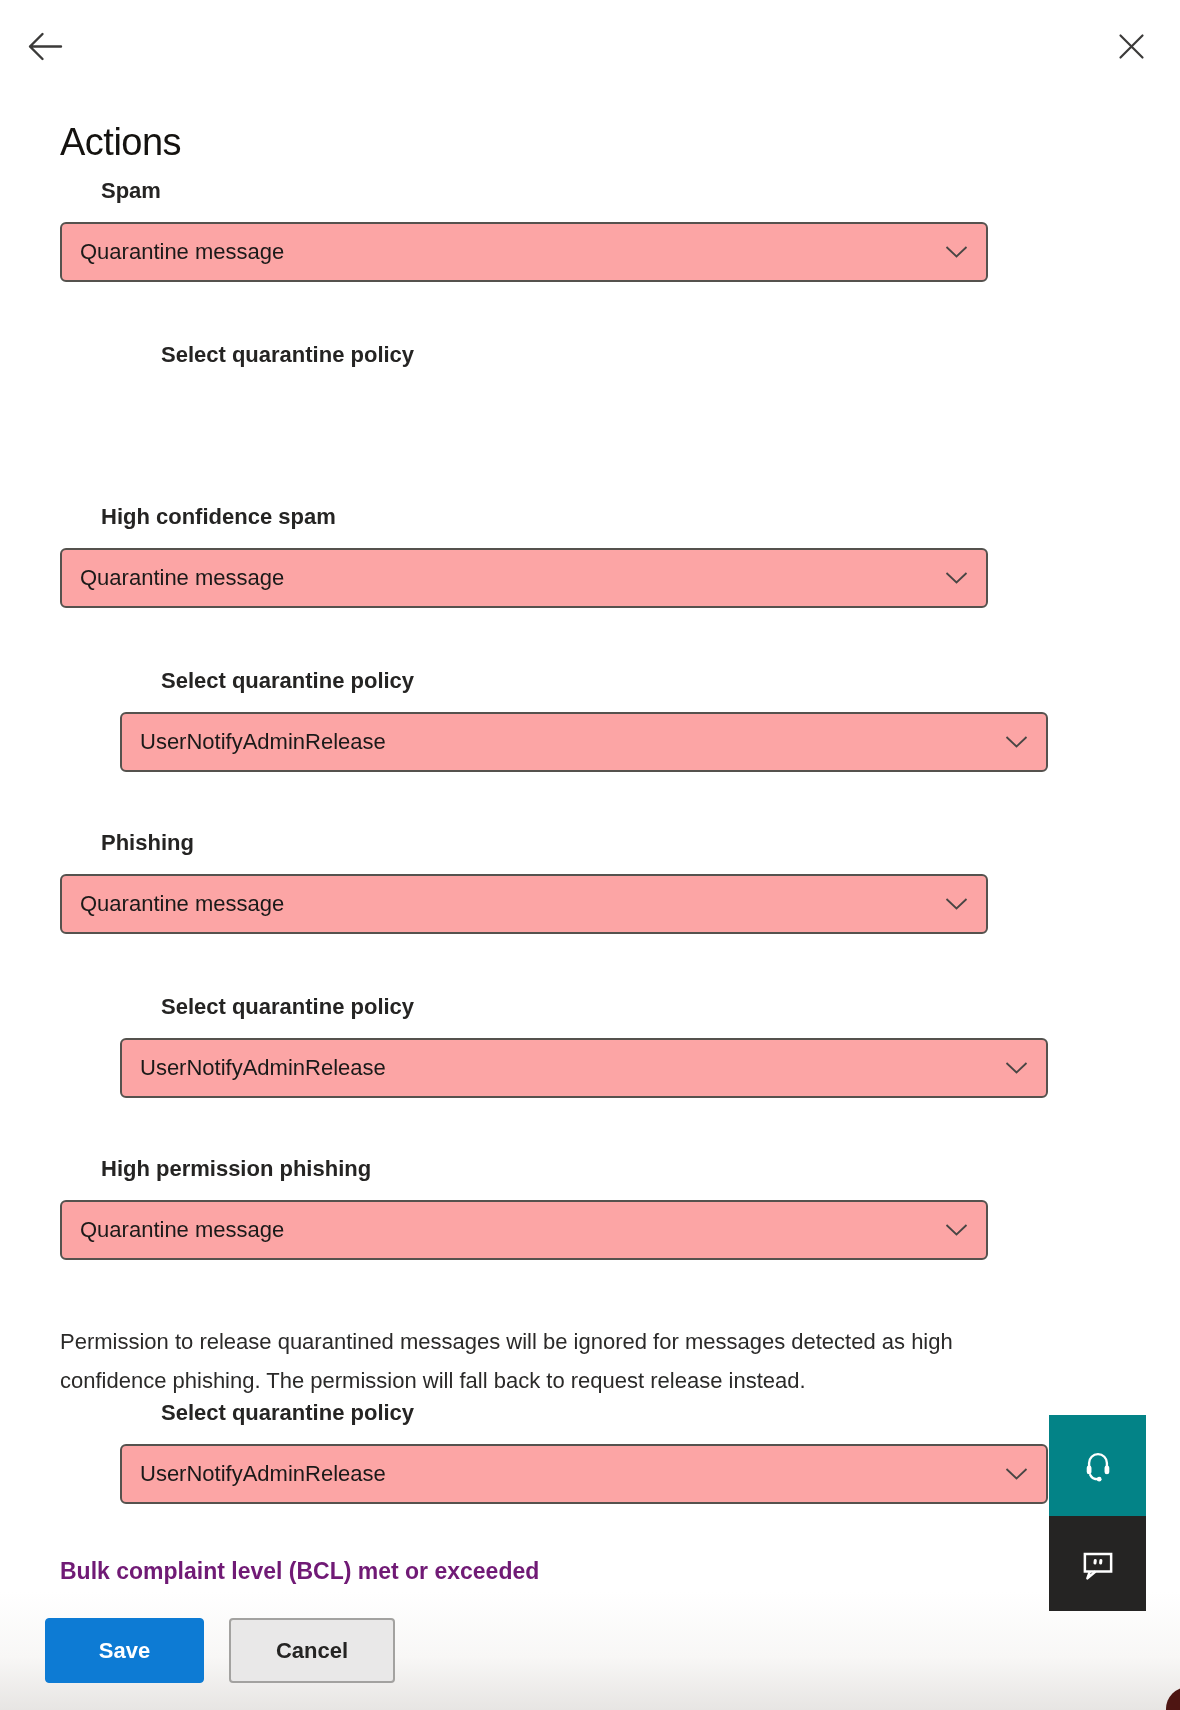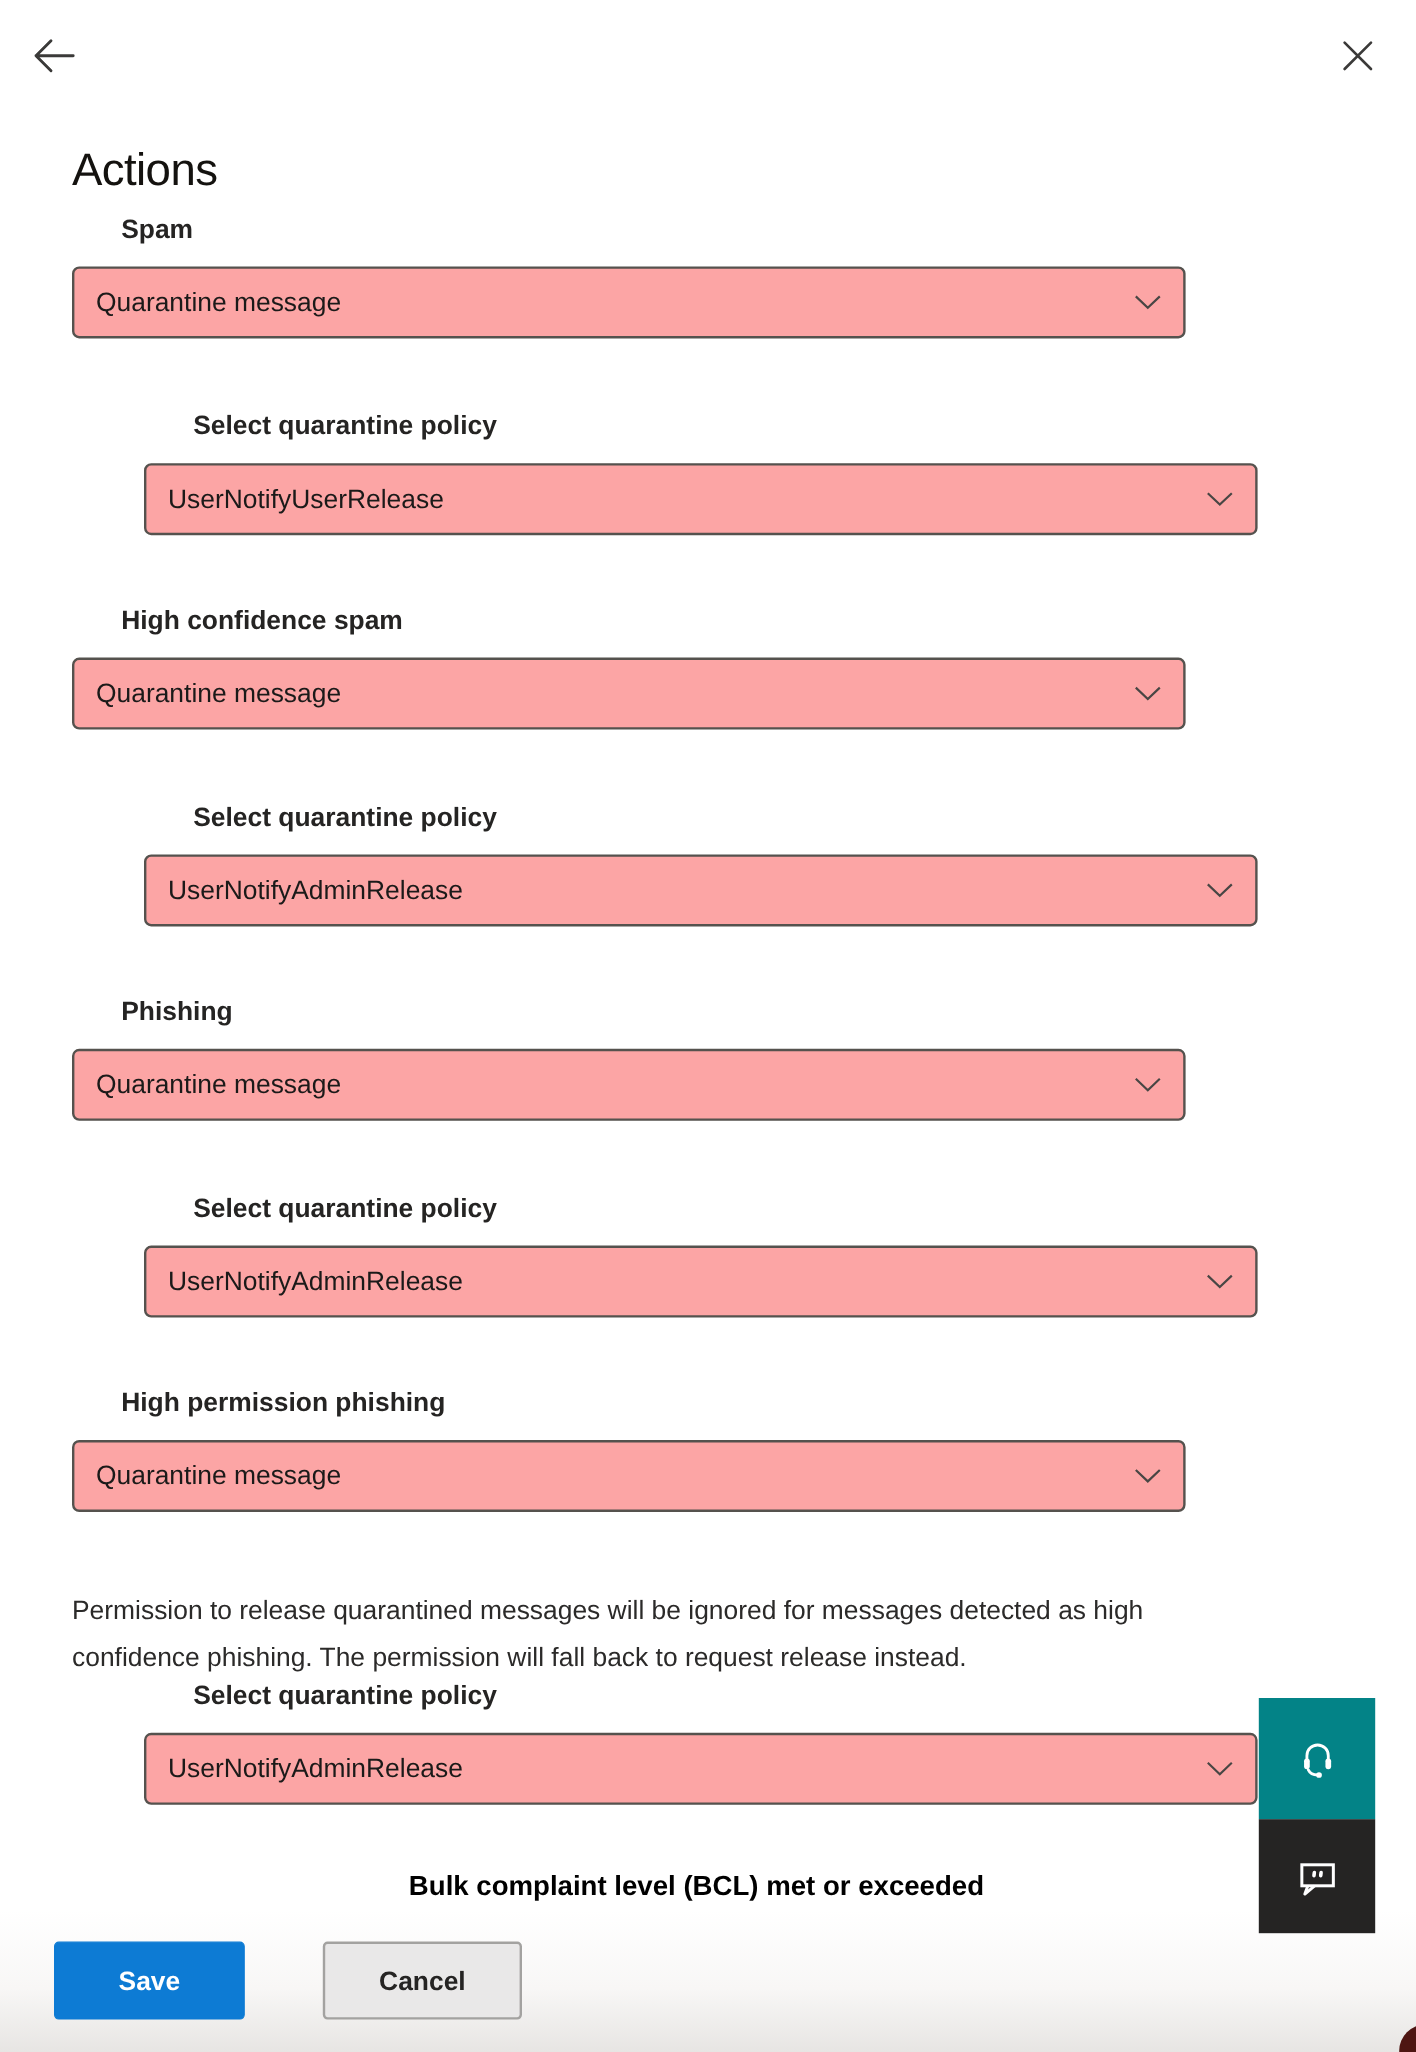--- a/index.html
+++ b/index.html
@@ -58,21 +58,21 @@
     width:970px;
     font-size:22px;line-height:39px;color:#2b2a29;
   }
 
   
   .bulk-clip{
     position:absolute;left:60px;top:1558px;
     width:760px;height:31px;overflow:hidden;
   }
   .bulk-lbl{
-    font-size:23px;font-weight:600;color:#000000;white-space:nowrap;text-align:right;
+    font-size:23px;font-weight:600;color:#701a75;white-space:nowrap;
   }
 
   
   .footer-strip{
     position:absolute;left:0;top:1592px;width:1180px;height:118px;
     background:linear-gradient(180deg,#ffffff 0%,#f8f7f6 55%,#e7e5e3 100%);
   }
 
   
   .btn{
@@ -81,21 +81,21 @@
     font-family:"Liberation Sans", sans-serif;
     font-size:22px;font-weight:600;
     cursor:pointer;
   }
   .btn-save{
     left:45px;width:159px;
     background:#0d7bd4;border:1px solid #0d7bd4;color:#ffffff;
   }
   .btn-cancel{
     left:229px;width:166px;
-    background:#e9e8e8;border:2px solid #a3a2a0;color:#252423;margin-left:40px;
+    background:#e9e8e8;border:2px solid #a3a2a0;color:#252423;
   }
 
   
   .widget{
     position:absolute;left:1049px;width:97px;
     border:none;padding:0;cursor:pointer;
     display:flex;align-items:center;justify-content:center;line-height:0;
   }
   .widget-support{top:1415px;height:101px;background:#038387;}
   .widget-feedback{top:1516px;height:95px;background:#252423;}
@@ -132,28 +132,20 @@
   <div class="lbl" style="top:178px">Spam</div>
   <div class="dd" style="top:222px">
     <span>Quarantine message</span>
     <span class="chev">
       <svg width="23" height="13" viewBox="0 0 23 13">
           <path d="M1.5 1.5 L11.5 11 L21.5 1.5" stroke="#484644" stroke-width="1.8" fill="none"></path>
         </svg>
     </span>
   </div>
   <div class="lbl indent" style="top:342px">Select quarantine policy</div>
-  <div class="dd indent" style="top:386px">
-    <span>UserNotifyUserRelease</span>
-    <span class="chev">
-      <svg width="23" height="13" viewBox="0 0 23 13">
-          <path d="M1.5 1.5 L11.5 11 L21.5 1.5" stroke="#484644" stroke-width="1.8" fill="none"></path>
-        </svg>
-    </span>
-  </div>
 
   <div class="lbl" style="top:504px">High confidence spam</div>
   <div class="dd" style="top:548px">
     <span>Quarantine message</span>
     <span class="chev">
       <svg width="23" height="13" viewBox="0 0 23 13">
           <path d="M1.5 1.5 L11.5 11 L21.5 1.5" stroke="#484644" stroke-width="1.8" fill="none"></path>
         </svg>
     </span>
   </div>

